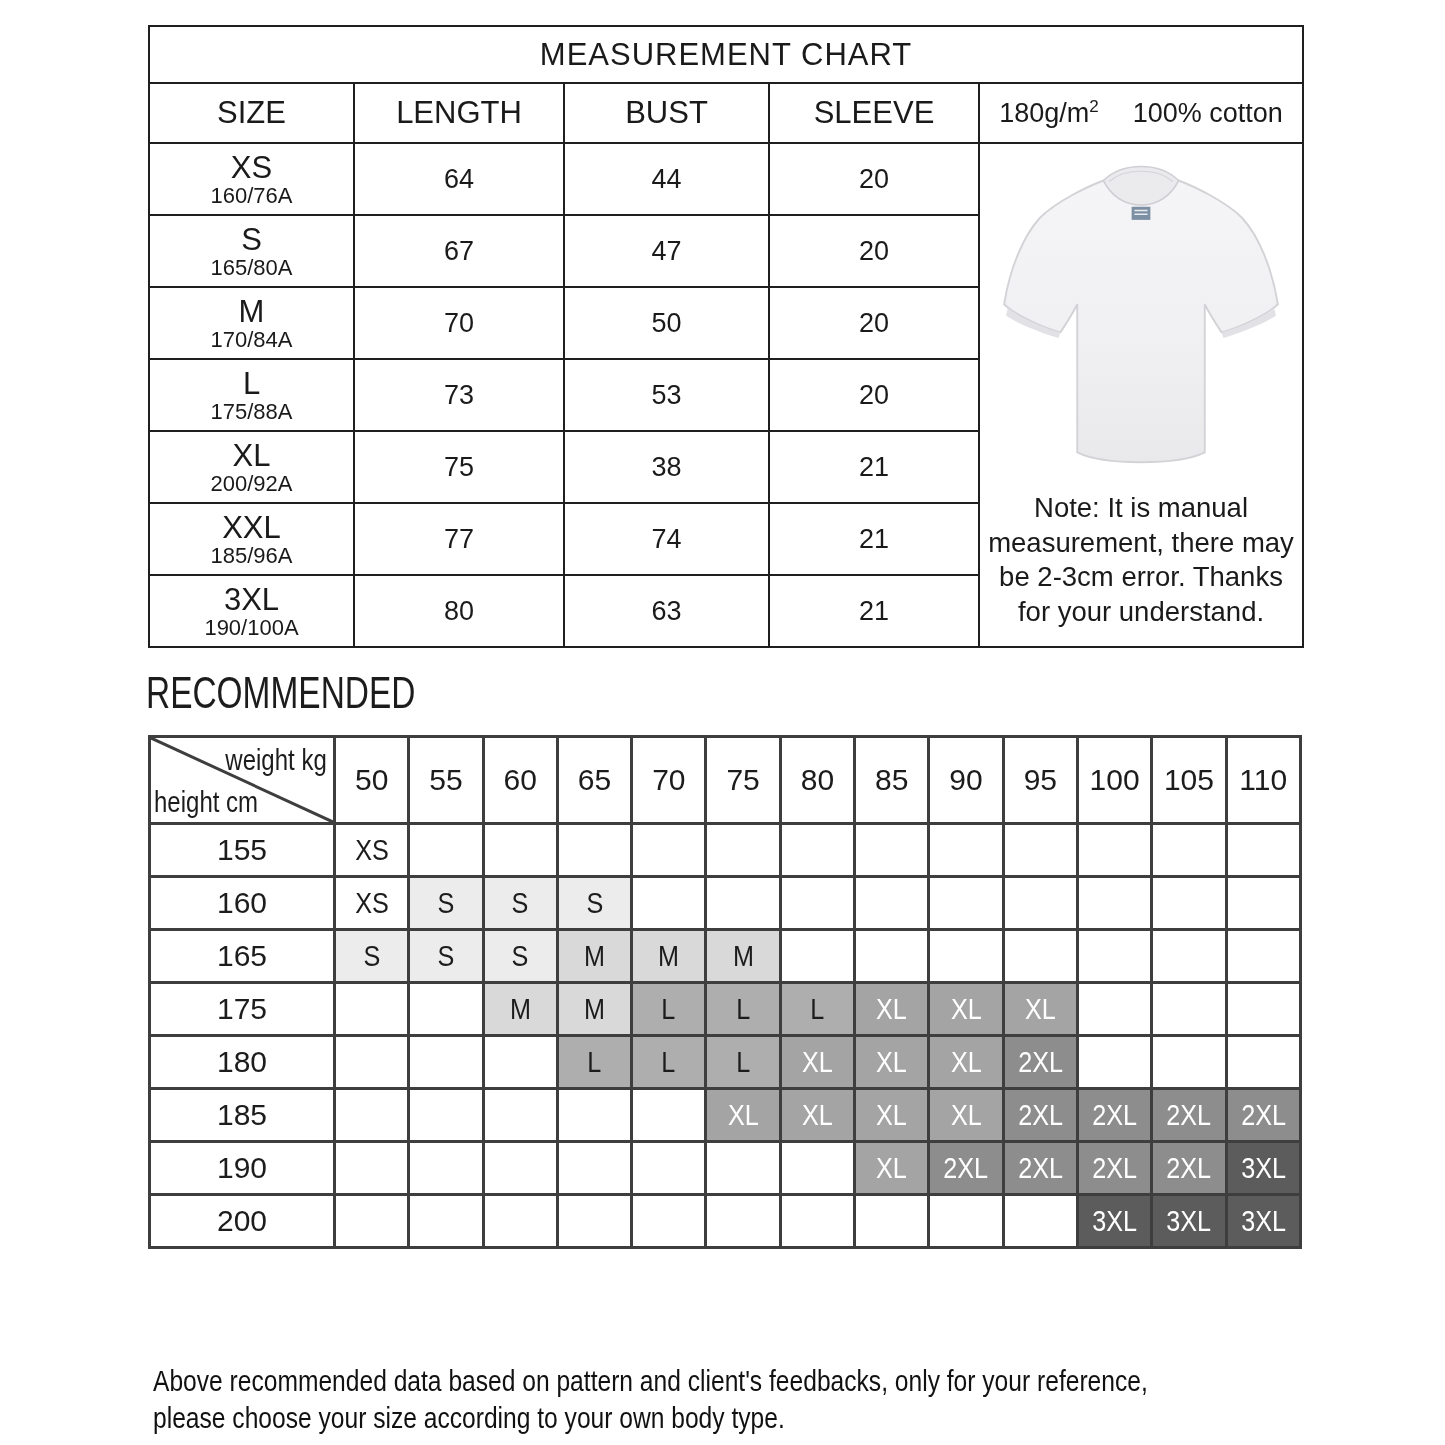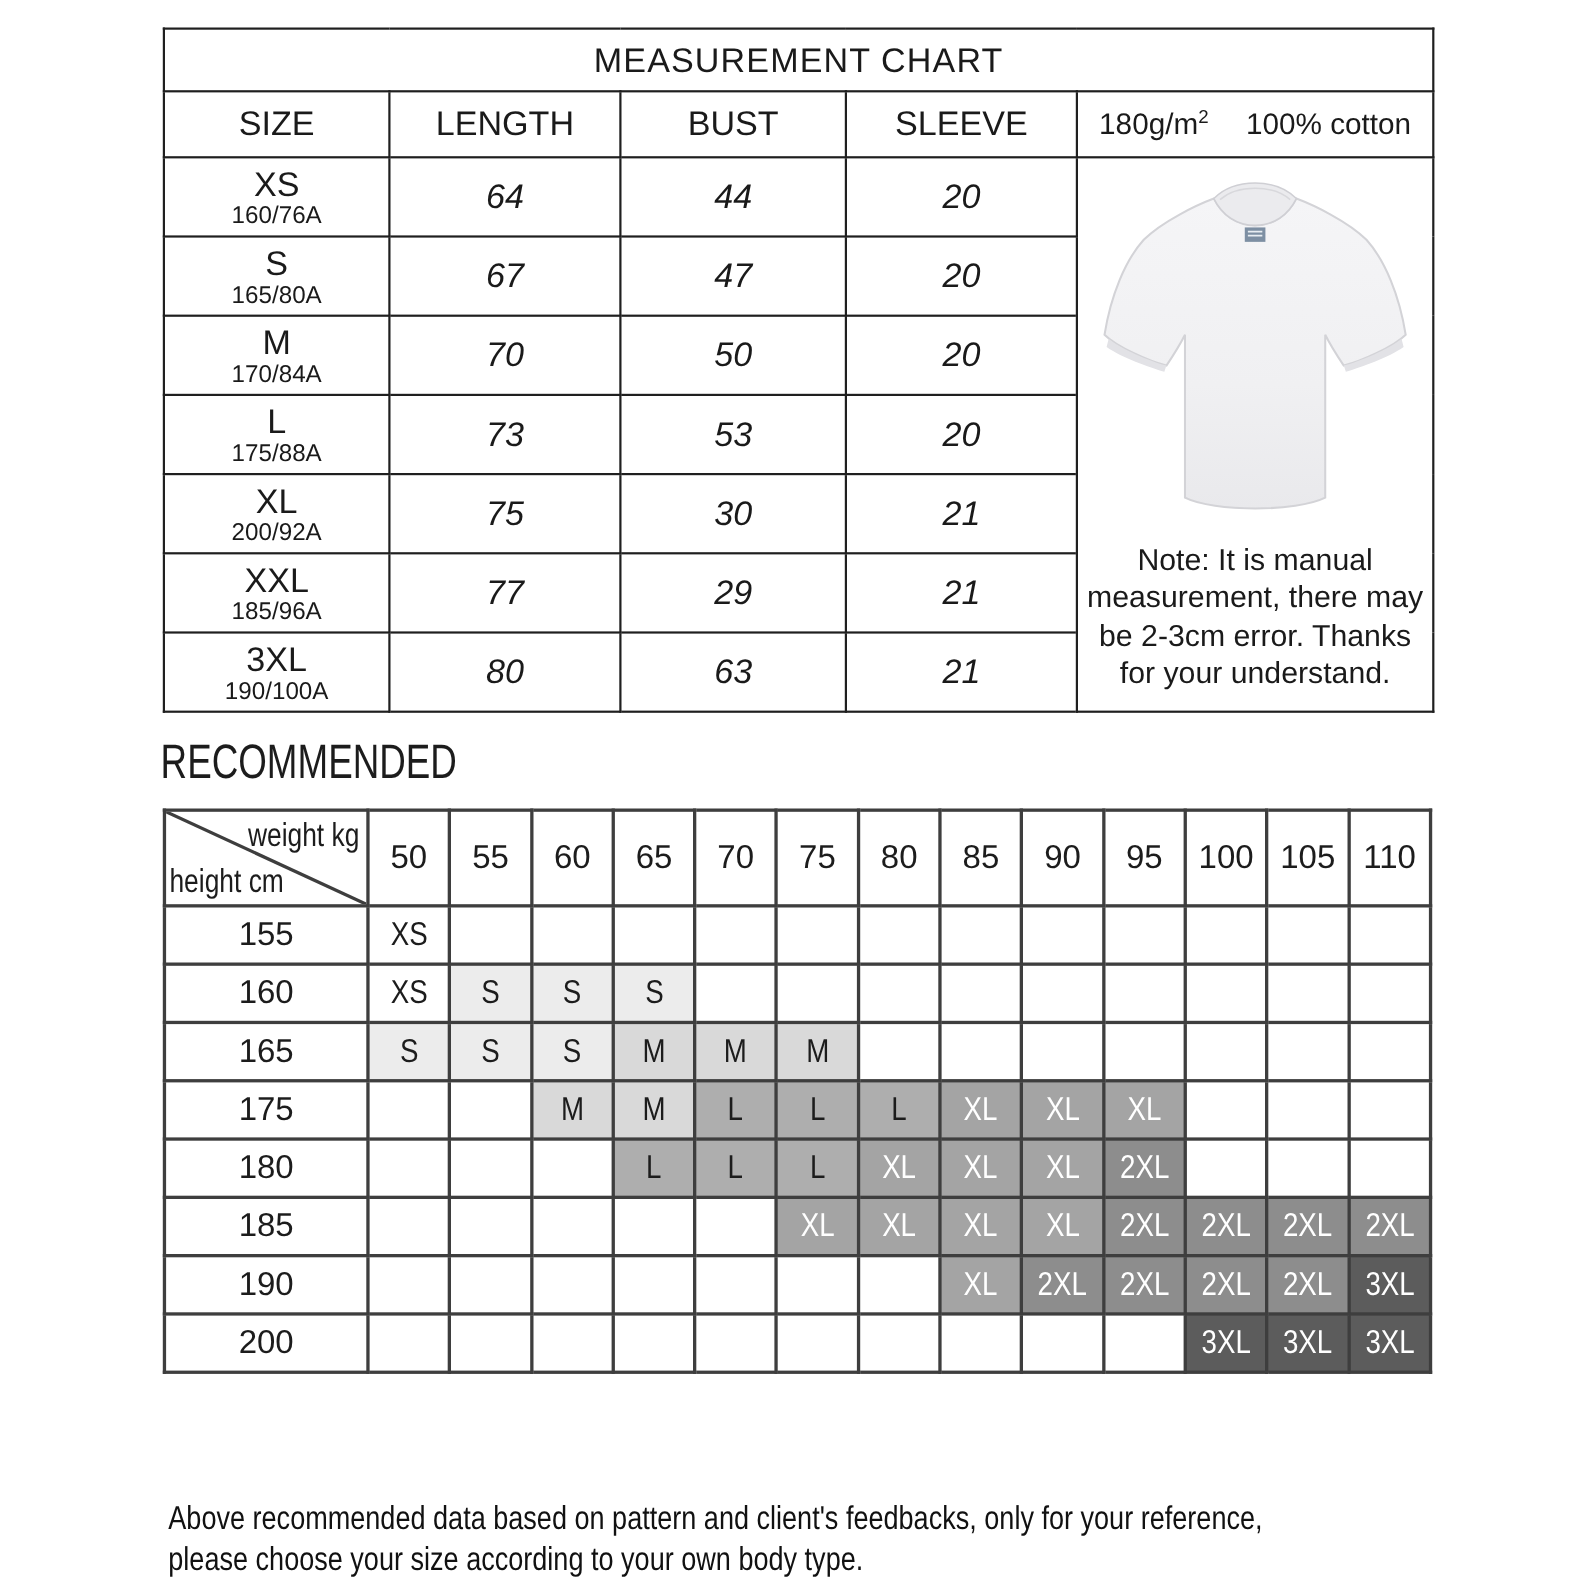--- a/index.html
+++ b/index.html
@@ -15,21 +15,21 @@
   table.mtable { border-collapse:collapse; width:1154px; table-layout:fixed; }
   .mtable td, .mtable th {
     border:2px solid #1f1f1f; text-align:center; vertical-align:middle;
     font-weight:400; padding:0;
   }
   .mtitle { height:55px; font-size:31px; letter-spacing:1px; }
   .mhead  { height:58px; font-size:31px; }
   .mrow td { height:70px; }
   .size-name { display:block; font-size:31px; line-height:33px; }
   .size-spec { display:block; font-size:22px; line-height:24px; }
-  .mnum { font-size:31px;font-style:italic; }
+  .mnum { font-size:27px; }
   .fabric-cell { font-size:27px; }
   .fabric-cell sup { font-size:17px; }
   .fabric-gap { display:inline-block; width:34px; }
   .shirt-cell { vertical-align:top;border-radius:31px; }
   .shirt-box { padding-top:4px; text-align:center; }
   .note {
     font-size:27.5px; line-height:34.5px; text-align:center;
     padding:6px 8px 0 8px;
   }
 
@@ -151,30 +151,30 @@
         <td class="mnum">73</td>
         <td class="mnum">53</td>
         <td class="mnum">20</td>
       </tr>
       <tr class="mrow">
         <td>
           <span class="size-name">XL</span>
           <span class="size-spec">200/92A</span>
         </td>
         <td class="mnum">75</td>
-        <td class="mnum">30</td>
+        <td class="mnum">38</td>
         <td class="mnum">21</td>
       </tr>
       <tr class="mrow">
         <td>
           <span class="size-name">XXL</span>
           <span class="size-spec">185/96A</span>
         </td>
         <td class="mnum">77</td>
-        <td class="mnum">29</td>
+        <td class="mnum">74</td>
         <td class="mnum">21</td>
       </tr>
       <tr class="mrow">
         <td>
           <span class="size-name">3XL</span>
           <span class="size-spec">190/100A</span>
         </td>
         <td class="mnum">80</td>
         <td class="mnum">63</td>
         <td class="mnum">21</td>

